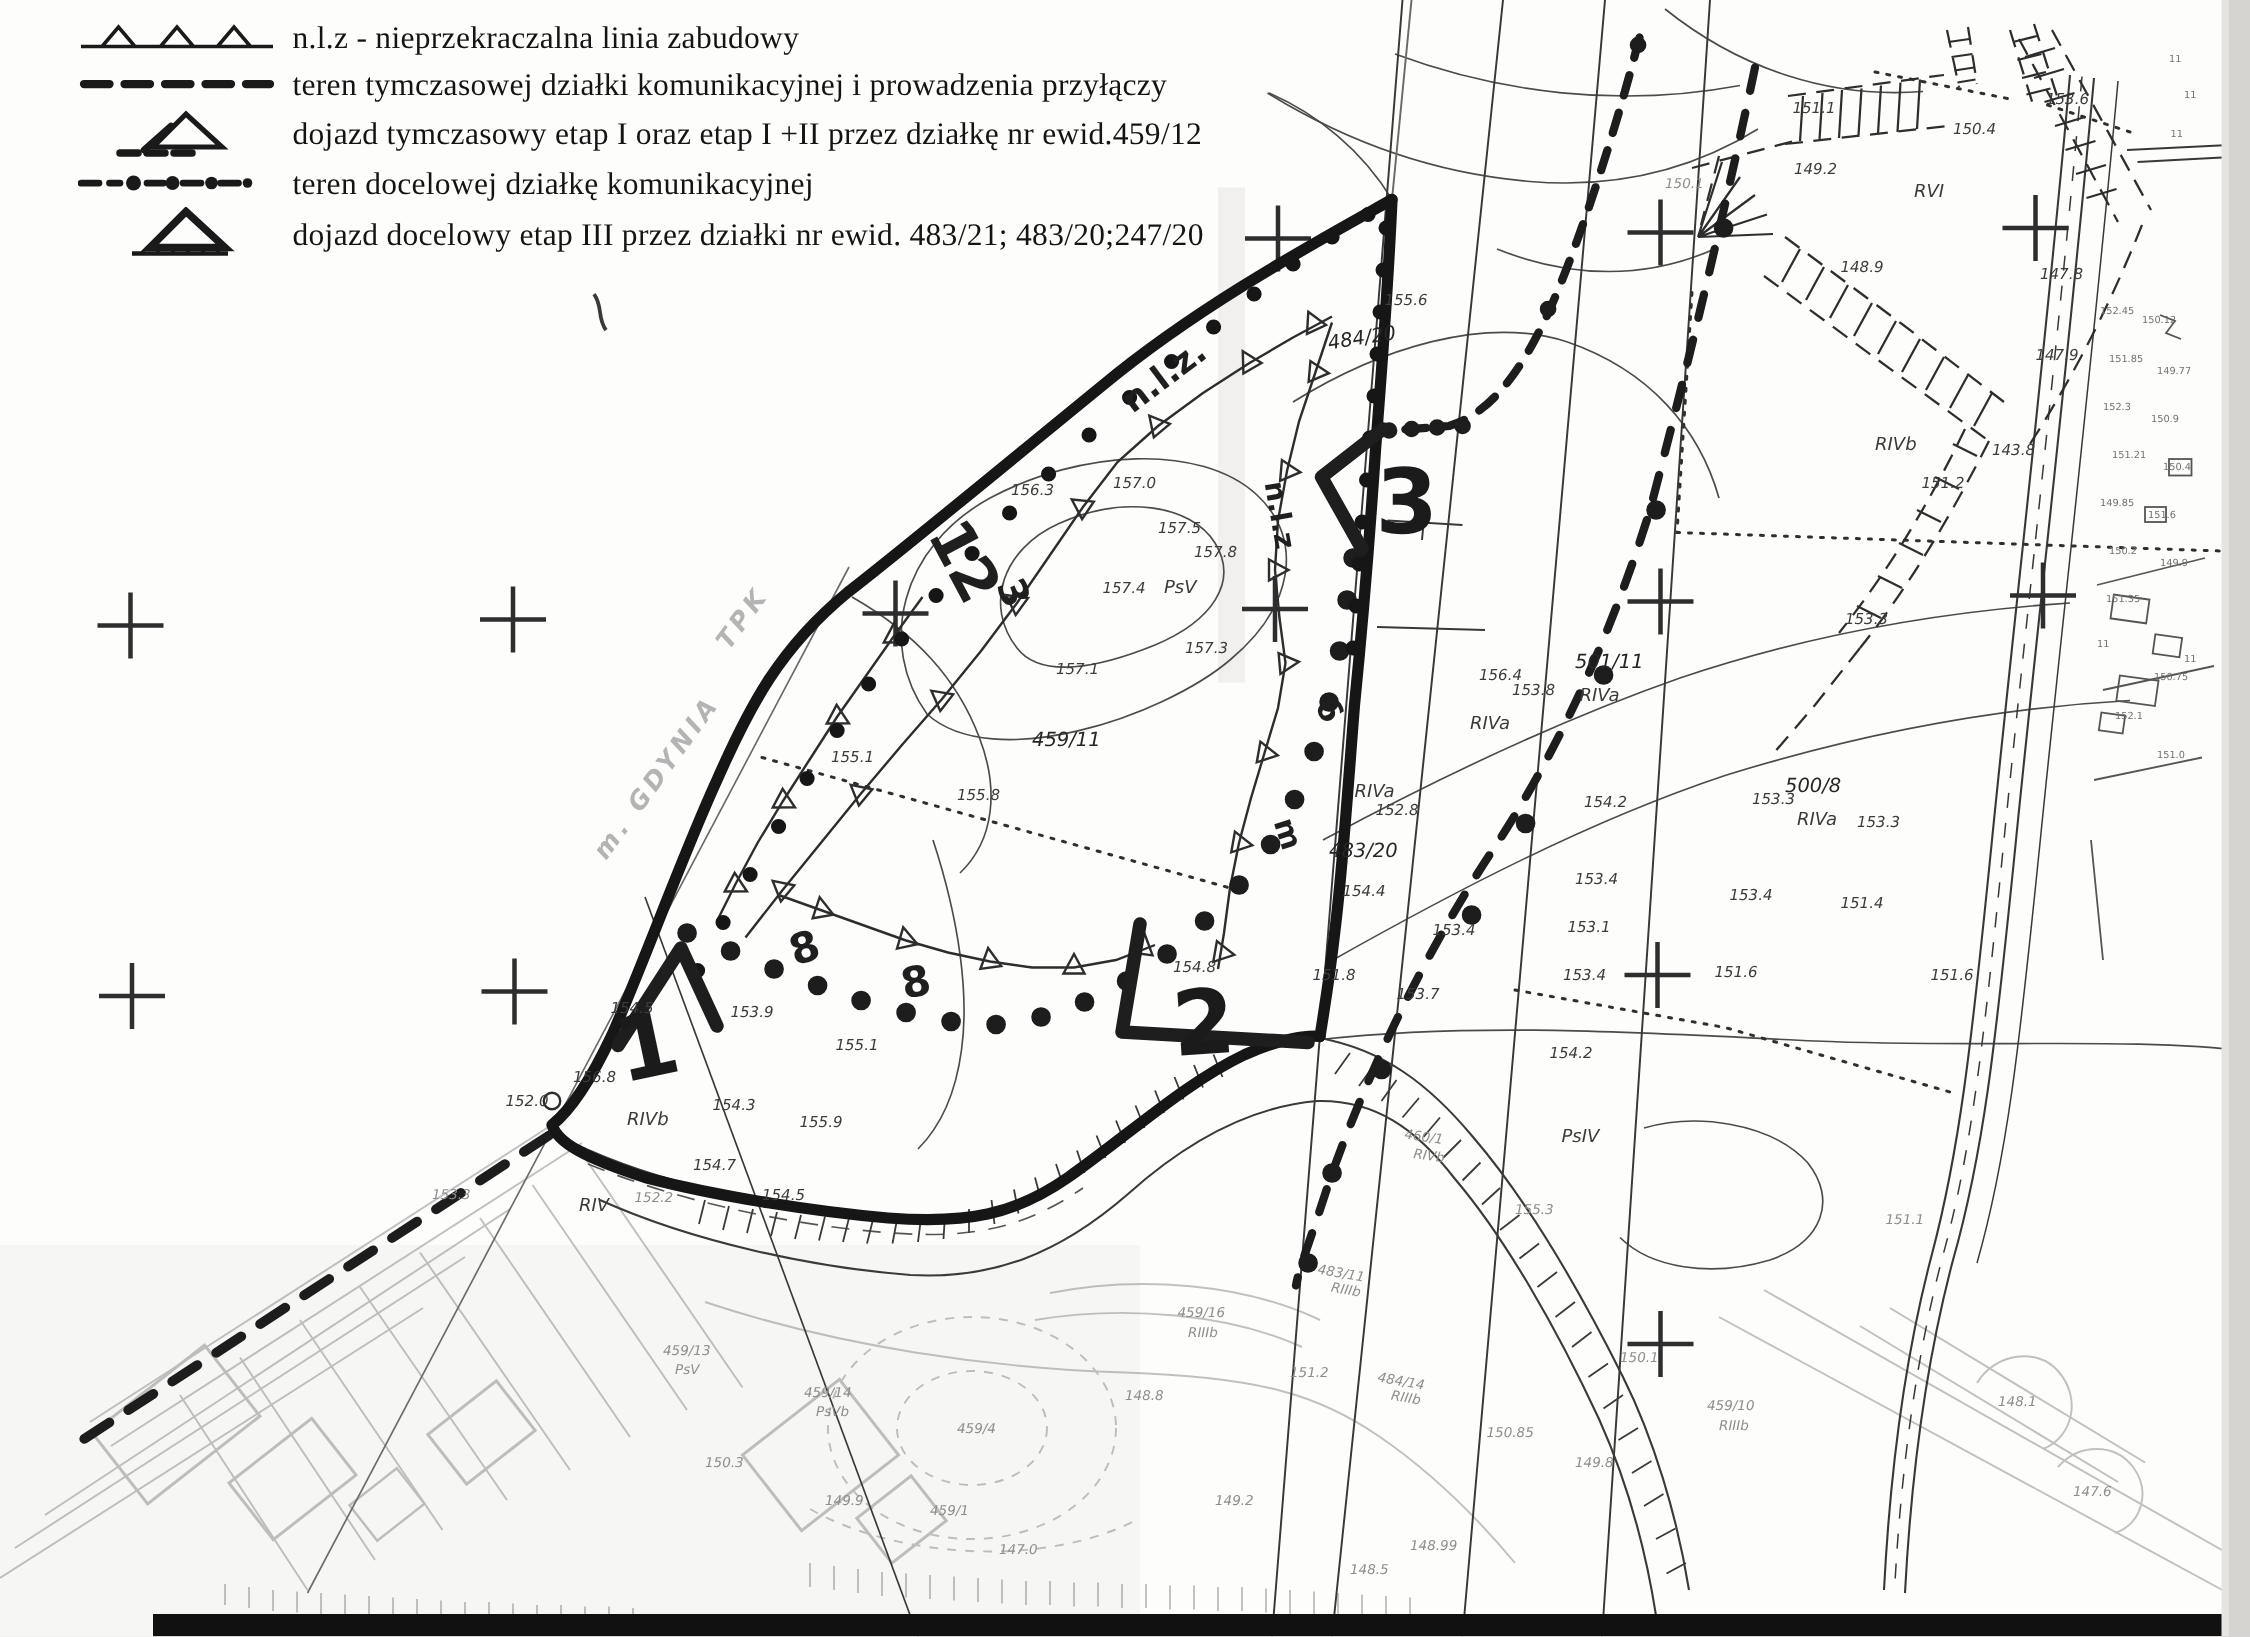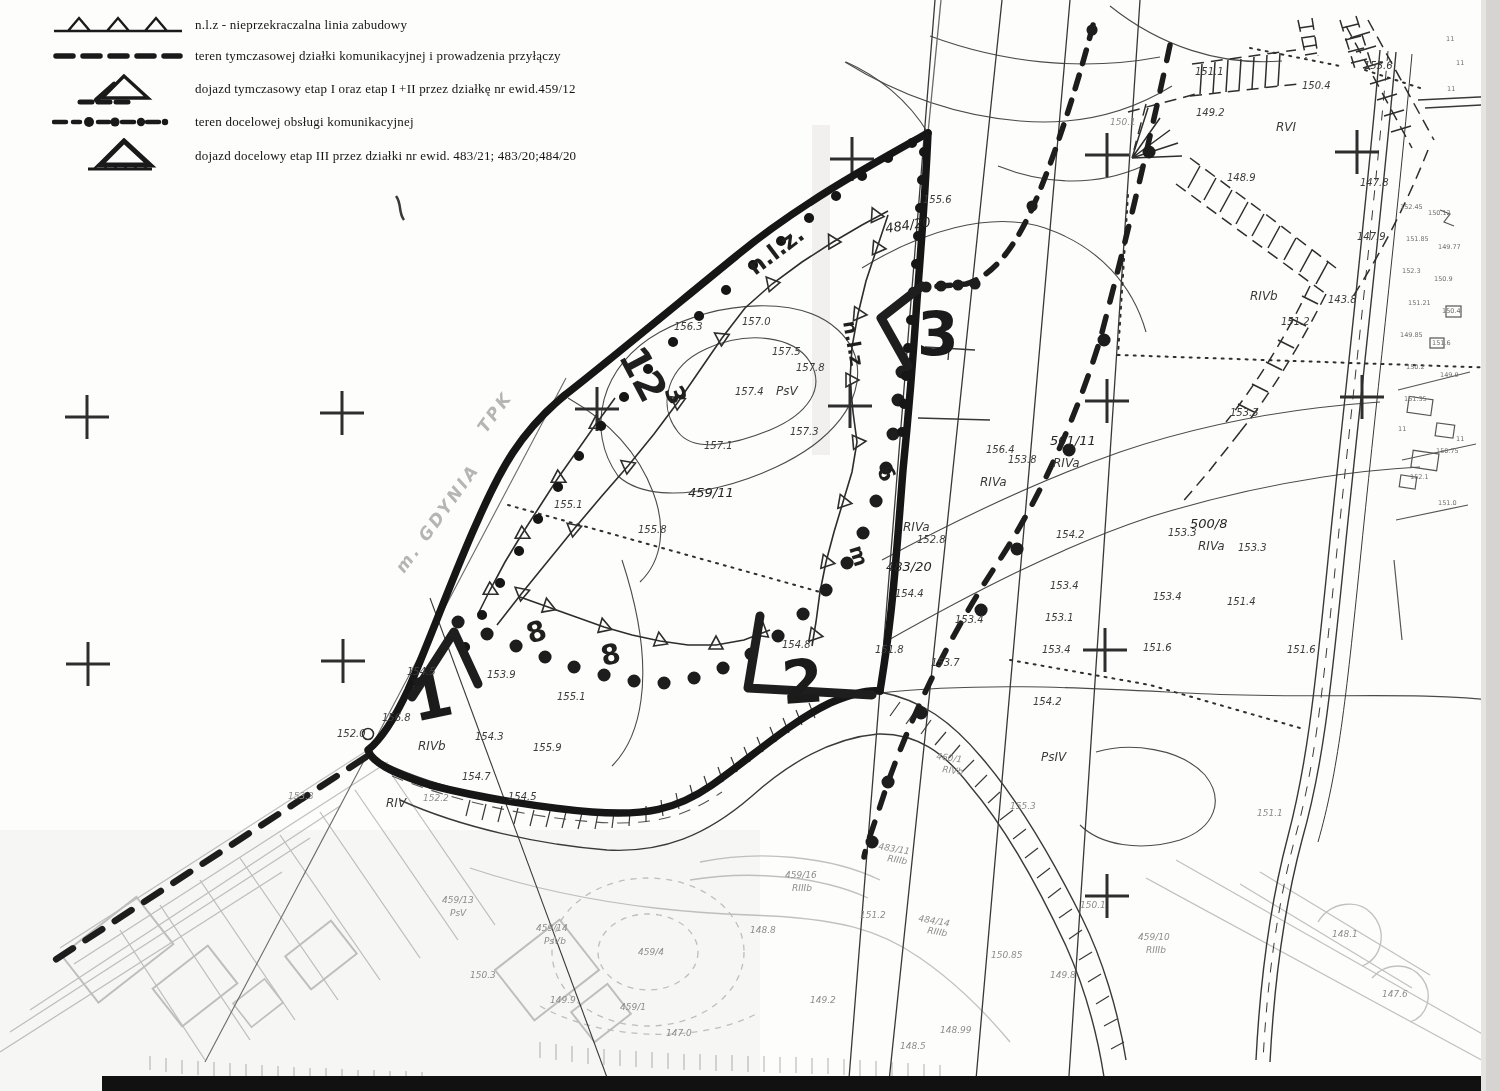--- a/index.html
+++ b/index.html
@@ -13,21 +13,21 @@
   .soil{font-size:12px;fill:#3a3a3a;font-style:italic;}
   .faint{font-size:9px;fill:#8d8d8d;font-style:italic;}
   .tiny{font-size:6.5px;fill:#707070;}
   .hand{fill:#1f1f1f;font-weight:bold;}
   .hand-big{font-size:60px;font-weight:800;fill:#1b1b1b;}
   .handfaint{fill:#9c9c9c;font-size:17px;letter-spacing:3px;font-style:italic;font-weight:bold;opacity:.75;}
   
   .legend{position:absolute;left:52px;top:10px;width:680px;z-index:5;}
   .legend-row{display:flex;align-items:center;margin-bottom:1px;}
   .legend-row .sym{width:135px;flex:0 0 135px;}
-  .legend-text{font-family:"Liberation Serif",serif;font-size:13px;color:#141414;
+  .legend-text{font-family:"Liberation Serif",serif;font-size:21px;color:#141414;
                white-space:nowrap;margin-left:8px;letter-spacing:.2px;}
   .indent .legend-text{}
 </style>
 </head>
 <body>
 
 <div id="stage">
 
   <div class="legend">
     <div class="legend-row">
@@ -51,29 +51,29 @@
       <span class="legend-text">dojazd  tymczasowy    etap I oraz  etap I +II   przez działkę nr ewid.459/12</span>
     </div>
     <div class="legend-row">
       <svg class="sym" viewBox="0 0 135 30">
         <path d="M2,15 h12 M21,15 h7 M46,15 h11 M70,15 h12 M95,15 h12" stroke="#1a1a1a" stroke-width="4.5" stroke-linecap="round" fill="none"></path>
         <circle cx="37" cy="15" r="5" fill="#1a1a1a"></circle>
           <circle cx="63" cy="15" r="4.6" fill="#1a1a1a"></circle>
         <circle cx="89" cy="15" r="4.2" fill="#1a1a1a"></circle>
           <circle cx="113" cy="15" r="3.2" fill="#1a1a1a"></circle>
       </svg>
-      <span class="legend-text">teren docelowej obsługi  komunikacyjnej</span>
+      <span class="legend-text">teren docelowej działkę  komunikacyjnej</span>
     </div>
     <div class="legend-row indent">
       <svg class="sym" viewBox="0 0 135 36">
         <path d="M72,3 L48,27 L98,27 Z" stroke="#1a1a1a" stroke-width="5" fill="none"></path>
         <path d="M36,31 H100" stroke="#1a1a1a" stroke-width="3" fill="none"></path>
         <path d="M42,31 l5,-5 M52,31 l5,-5 M62,31 l5,-5 M72,31 l5,-5 M82,31 l5,-5 M92,31 l5,-5" stroke="#1a1a1a" stroke-width="1.8" fill="none"></path>
       </svg>
-      <span class="legend-text">dojazd  docelowy etap III przez działki nr ewid. 483/21; 483/20;484/20</span>
+      <span class="legend-text">dojazd  docelowy etap III przez działki nr ewid. 483/21; 483/20;247/20</span>
     </div>
   </div>
 
   <svg id="map-svg" width="1500" height="1091" viewBox="0 0 1500 1091" style="position:absolute;left:0;top:0">
     <defs>
       <path id="tri" d="M-7,4 L7,4 L0,-9 Z" fill="none" stroke="#2d2d2d" stroke-width="1.6"></path>
     </defs>
 
     <g>
       <rect x="0" y="0" width="1500" height="1091" fill="#fdfdfc"></rect>

